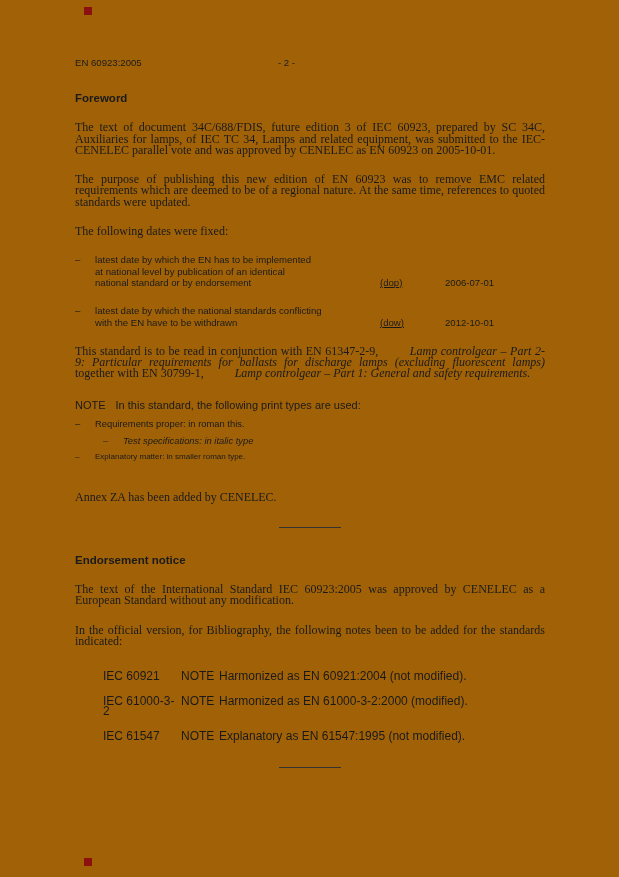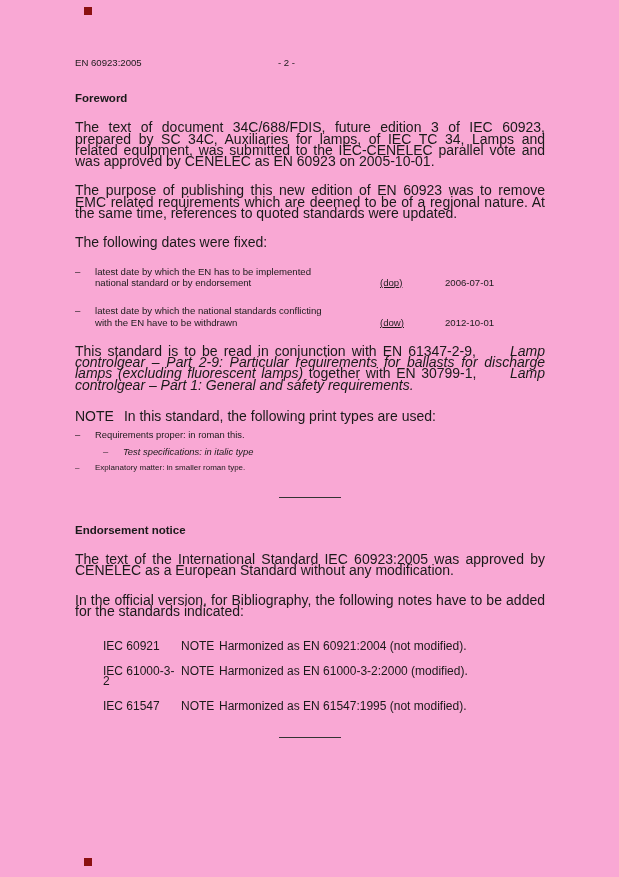--- a/index.html
+++ b/index.html
@@ -1,20 +1,20 @@
 <!DOCTYPE html>
 <html><head>
 <meta charset="utf-8">
 <style>
   html, body { margin: 0; padding: 0; background: #ffffff; }
   .page {
     position: relative;
     width: 619px;
     height: 877px;
-    background: #f9a8d4;
+    background: #a16207;
     font-family: "Liberation Sans", sans-serif;
     color: #1a1a1a;
     overflow: hidden;
   }
   .scan-mark {
     position: absolute;
     width: 8px;
     height: 8px;
     background: #8b1111;
   }
@@ -34,39 +34,40 @@
   }
   .pagenum { position: absolute; left: 203px; top: 0; }
   .title {
     margin: 24px 0 0 0;
     font-size: 11.5px;
     font-weight: bold;
     text-align: left;
   }
   .para {
     margin: 18px 0 0 0;
-    font-size: 14px;
+    font-size: 12px;
     line-height: 11.3px;
     text-align: justify;
+    font-family: Liberation Serif, serif;
   }
   .italic { font-style: italic; margin-left: 28px; }
   .date-item {
     display: flex;
     align-items: flex-end;
     margin-top: 17px;
     font-size: 9.6px;
     line-height: 11.3px;
   }
   .dash-col { flex: 0 0 20px; align-self: flex-start; }
   .date-lines { flex: 0 0 285px; }
   .date-label { flex: 0 0 65px; text-decoration: underline; }
   .date-value { flex: 0 0 auto; }
   .note-intro {
     margin: 20px 0 0 0;
-    font-size: 14px;
+    font-size: 11px;
     line-height: 10px;
   }
   .note-label { margin-right: 10px; }
   .note-item {
     display: flex;
     margin-top: 6px;
     font-size: 9.4px;
     line-height: 11px;
   }
   .note-item.first { margin-top: 8px; }
@@ -105,20 +106,21 @@
     <h1 class="title">Foreword</h1>
 
     <p class="para">The text of document 34C/688/FDIS, future edition 3 of IEC 60923, prepared by SC 34C, Auxiliaries for lamps, of IEC TC 34, Lamps and related equipment, was submitted to the IEC-CENELEC parallel vote and was approved by CENELEC as EN 60923 on 2005-10-01.</p>
     <p class="para">The purpose of publishing this new edition of EN 60923 was to remove EMC related requirements which are deemed to be of a regional nature. At the same time, references to quoted standards were updated.</p>
     <p class="para">The following dates were fixed:</p>
 
     <div class="date-item">
       <span class="dash-col">–</span>
       <div class="date-lines">
         <div>latest date by which the EN has to be implemented</div>
+        <div>at national level by publication of an identical</div>
         <div>national standard or by endorsement</div>
       </div>
       <span class="date-label">(dop)</span>
       <span class="date-value">2006-07-01</span>
     </div>
 
     <div class="date-item">
       <span class="dash-col">–</span>
       <div class="date-lines">
         <div>latest date by which the national standards conflicting</div>
@@ -138,43 +140,44 @@
     </div>
     <div class="note-item italic">
       <span class="dash-col">–</span>
       <span>Test specifications: in italic type</span>
     </div>
     <div class="note-item small">
       <span class="dash-col">–</span>
       <span>Explanatory matter: in smaller roman type.</span>
     </div>
 
+    <p class="para annex">Annex ZA has been added by CENELEC.</p>
 
     <div class="rule"></div>
 
     <h1 class="title endorsement">Endorsement notice</h1>
 
     <p class="para">The text of the International Standard IEC 60923:2005 was approved by CENELEC as a European Standard without any modification.</p>
-    <p class="para">In the official version, for Bibliography, the following notes have to be added for the standards indicated:</p>
+    <p class="para">In the official version, for Bibliography, the following notes been to be added for the standards indicated:</p>
 
     <div class="std-table">
       <div class="std-row first">
         <span>IEC 60921</span>
         <span>NOTE</span>
         <span>Harmonized as EN 60921:2004 (not modified).</span>
       </div>
       <div class="std-row">
         <span>IEC 61000-3-2</span>
         <span>NOTE</span>
         <span>Harmonized as EN 61000-3-2:2000 (modified).</span>
       </div>
       <div class="std-row">
         <span>IEC 61547</span>
         <span>NOTE</span>
-        <span>Harmonized as EN 61547:1995 (not modified).</span>
+        <span>Explanatory as EN 61547:1995 (not modified).</span>
       </div>
     </div>
 
     <div class="rule final"></div>
 
   </div>
 
   <div class="scan-mark bottom" style="background: rgb(139, 17, 17);"></div>
 </div>
 

